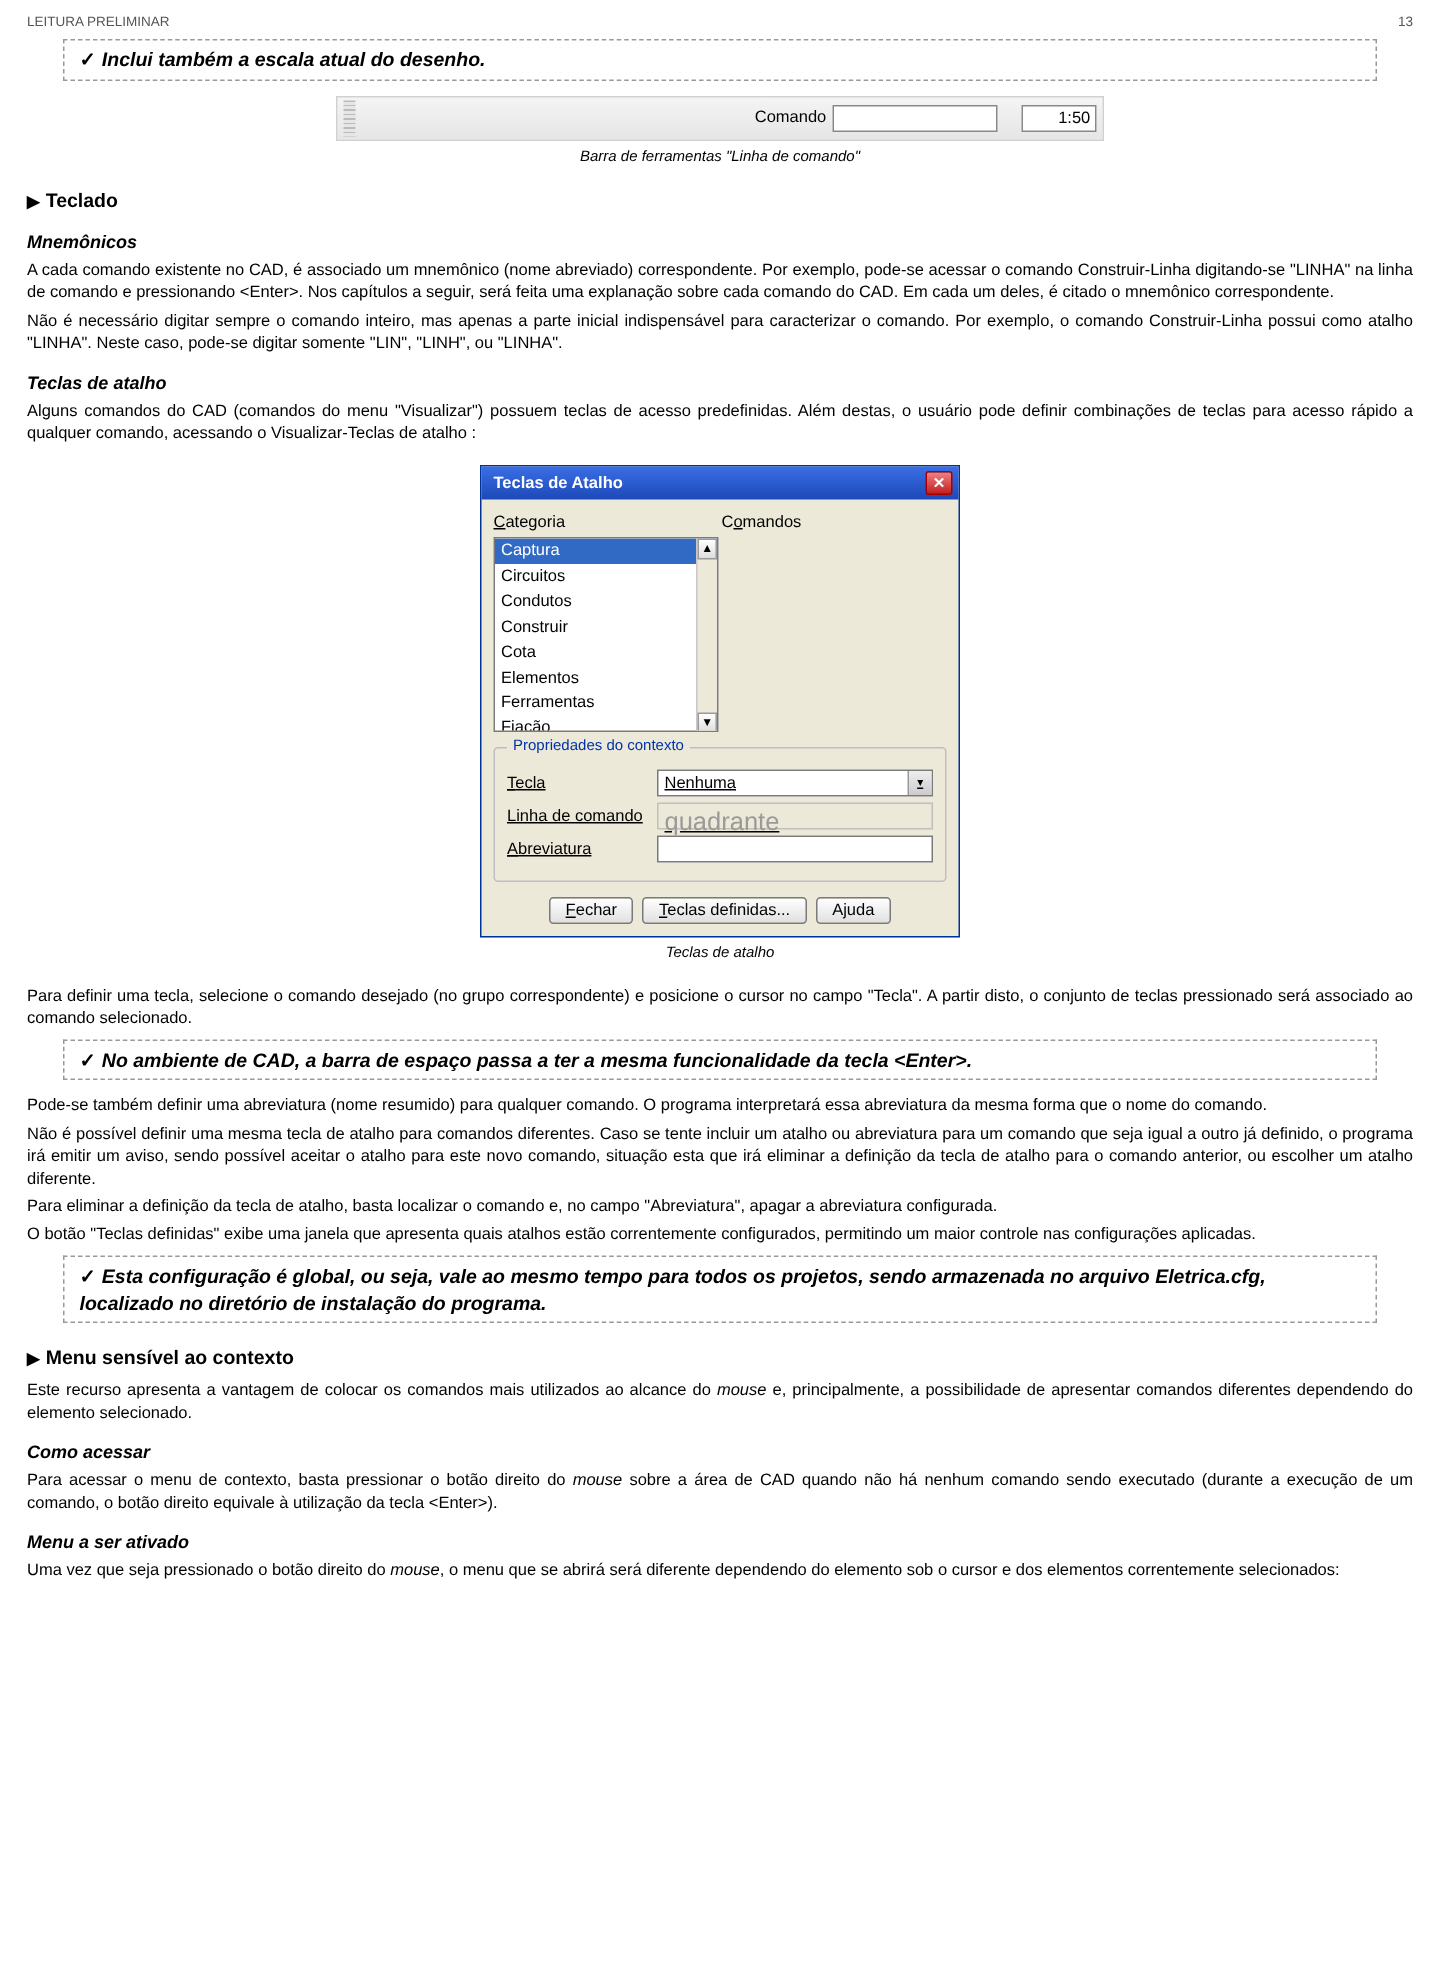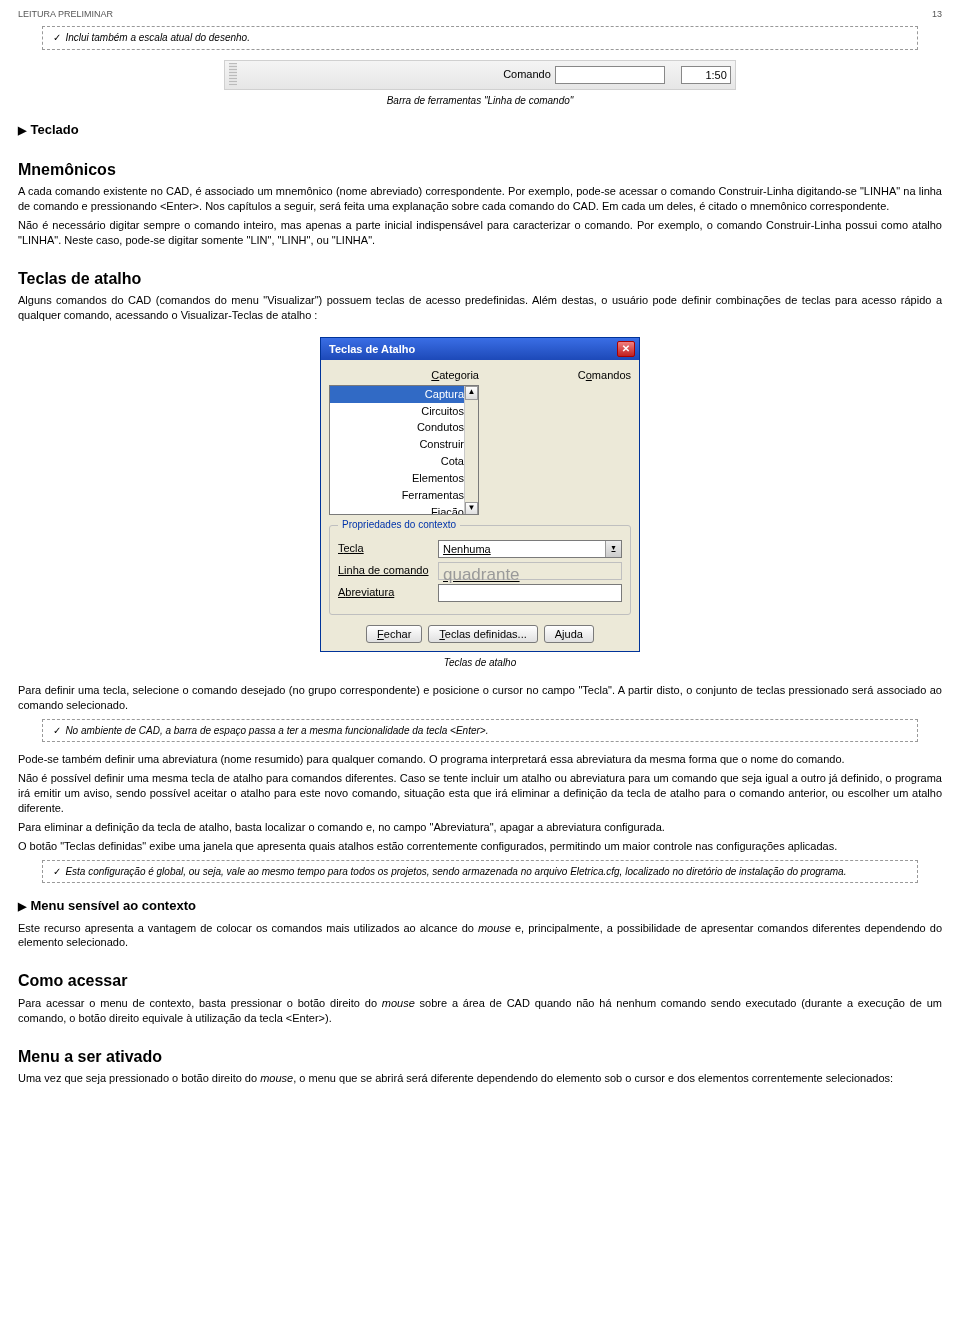--- a/index.html
+++ b/index.html
@@ -17,21 +17,22 @@
     justify-content: space-between;
     font-size: 9px;
     color: #555;
     margin-bottom: 4px;
   }
   .dashed-box {
     border: 1px dashed #999;
     padding: 4px 10px;
     margin: 6px 24px 10px 24px;
     font-style: italic;
-    font-size: 10px;
+    font-size: 13px;
+    font-weight: bold;
   }
   .tick { font-style: normal; margin-right: 4px; }
   .toolbar-fig {
     margin: 10px auto 2px auto;
     display: flex;
     justify-content: center;
   }
   .toolbar-inner {
     display: flex;
     align-items: center;
@@ -55,21 +56,21 @@
     height: 18px; width: 50px; font-size: 11px; padding: 0 3px;
     text-align: right; margin-left: 16px;
   }
   .fig-caption { text-align: center; font-style: italic; font-size: 10px; margin: 4px 0 14px 0; }
   .section-head {
     font-weight: bold; font-size: 13px;
     margin: 10px 0 6px 0;
   }
   .section-head .tri, h3 .tri { font-size: 11px; margin-right: 4px; }
   h3 { font-weight: bold; font-size: 13px; margin: 14px 0 6px 0; }
-  h4 { font-weight: bold; font-size: 16px; margin: 20px 0 4px 0; }
+  h4 { font-weight: bold; font-style: italic; font-size: 12px; margin: 10px 0 4px 0; }
   p { margin: 4px 0; text-align: justify; }
   .dialog-wrap { display: flex; justify-content: center; margin: 14px 0 4px 0; }
   .dialog {
     width: 320px;
     border: 1px solid #003399;
     background: #ece9d8;
     font-size: 11px;
   }
   .titlebar {
     background: linear-gradient(#3a6ee5,#1d49b8);
@@ -81,21 +82,21 @@
   .titlebar .closebtn {
     width: 18px; height: 16px;
     background: linear-gradient(#f08080,#c02020);
     border: 1px solid #a00;
     border-radius: 2px;
     color: #fff; font-weight: bold;
     display: flex; align-items: center; justify-content: center;
     font-size: 10px;
   }
   .dialog-body { padding: 8px; }
-  .two-col { display: flex; gap: 2px; text-align: right; }
+  .two-col { display: flex; gap: 2px; }
   .col-label { font-size: 11px; margin-bottom: 2px; display: block; }
   .ul-char { text-decoration: underline; }
   .listbox {
     background: #fff; border: 1px solid #7a7a7a;
     height: 130px; overflow: hidden;
     font-size: 11px;
   }
   .listbox-row { padding: 1px 4px; }
   .listbox-row.sel { background: #316ac5; color: #fff; }
   .scrollhint {

